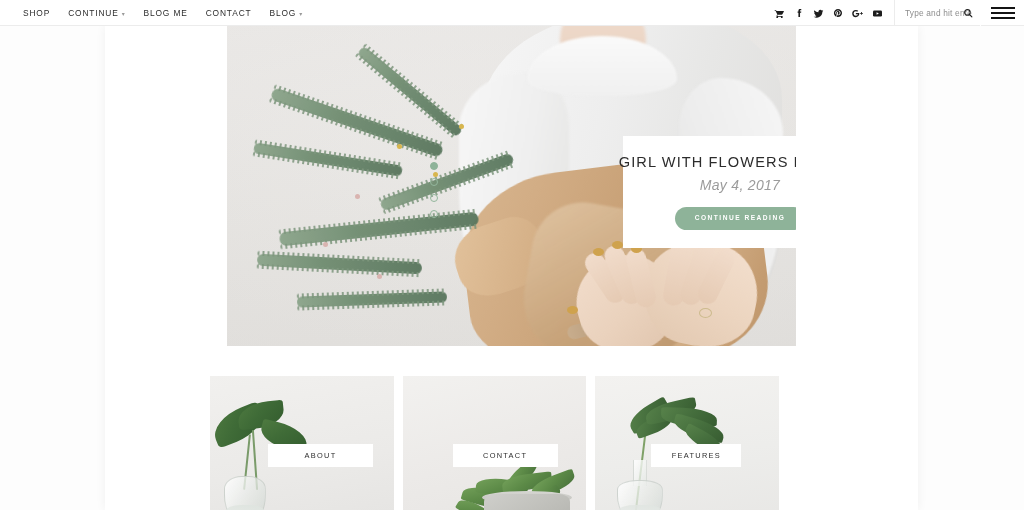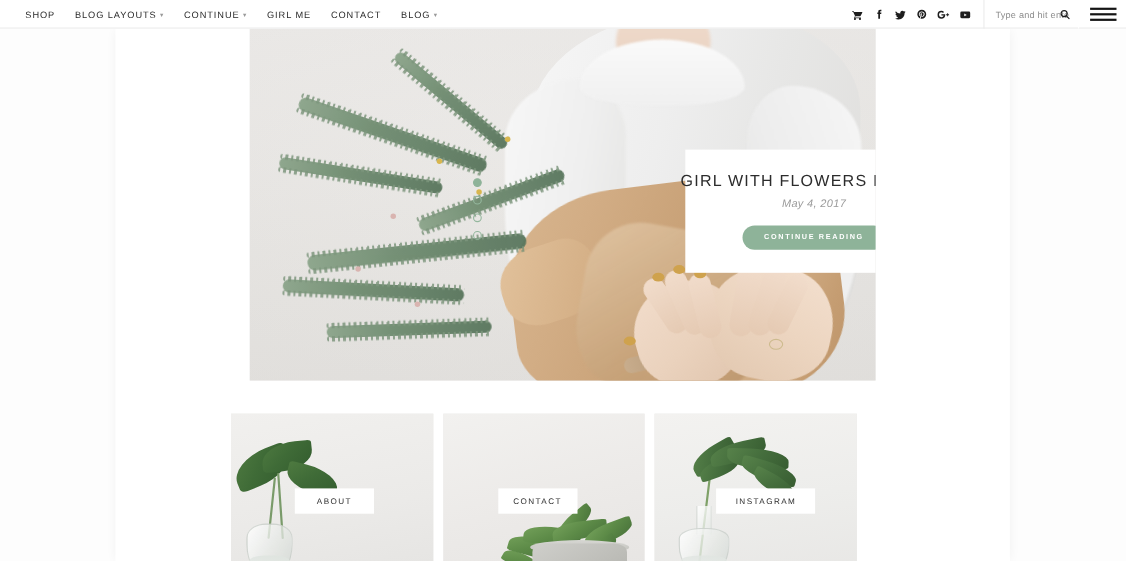--- a/index.html
+++ b/index.html
@@ -332,21 +332,21 @@
   #hero-title {
     font-size: 14.6px;
     letter-spacing: 1.1px;
     color: #2c2c2c;
     font-weight: 400;
     text-align: center;
     white-space: nowrap;
   }
   #hero-date {
     margin-top: 7px;
-    font-size: 10px;
+    font-size: 14px;
     font-style: italic;
     color: #9b9b9b;
     letter-spacing: 0.3px;
   }
   #continue-reading {
     margin-top: 14px;
     background: #8eb399;
     color: #ffffff;
     border: 0;
     border-radius: 22px;
@@ -391,21 +391,21 @@
     overflow: hidden;
     background: #eceae8;
     cursor: pointer;
   }
   .promo-bg { position: absolute; inset: 0; }
   .promo-label {
     position: absolute;
     top: 68px;
     background: #ffffff;
     padding: 7px 0;
-    width: 72px;
+    width: 105px;
     text-align: center;
     font-size: 7.4px;
     letter-spacing: 1.3px;
     color: #2c2c2c;
     z-index: 5;
   }
   #promo-label-about     { left: 58px; }
   #promo-label-contact   { left: 50px; }
   #promo-label-instagram { left: 56px; width: 90px; }
 
@@ -629,44 +629,40 @@
           <div class="mleaf" id="ml1"></div>
           <div class="mleaf" id="ml6"></div>
           <div class="mleaf" id="ml2"></div>
           <div class="mleaf" id="ml3"></div>
           <div class="mleaf" id="ml4"></div>
           <div class="mleaf" id="ml5"></div>
           <div id="insta-neck"></div>
           <div id="insta-vase"></div>
           <div id="insta-water"></div>
         </div>
-        <div class="promo-label" id="promo-label-instagram">INSTAGRAM</div>
+        <div class="promo-label" id="promo-label-instagram">FEATURES</div>
       </div>
 
     </div>
 
     <div id="bottom-strip"></div>
   </div>
 
   <div id="topbar">
 
     <nav id="main-nav">
       <div class="nav-item">
         <span>SHOP</span>
       </div>
       <div class="nav-item">
-        <span>BLOG LAYOUTS</span>
-        <span class="caret">▾</span>
-      </div>
-      <div class="nav-item">
         <span>CONTINUE</span>
         <span class="caret">▾</span>
       </div>
       <div class="nav-item">
-        <span>GIRL ME</span>
+        <span>BLOG ME</span>
       </div>
       <div class="nav-item">
         <span>CONTACT</span>
       </div>
       <div class="nav-item">
         <span>BLOG</span>
         <span class="caret">▾</span>
       </div>
     </nav>
 

